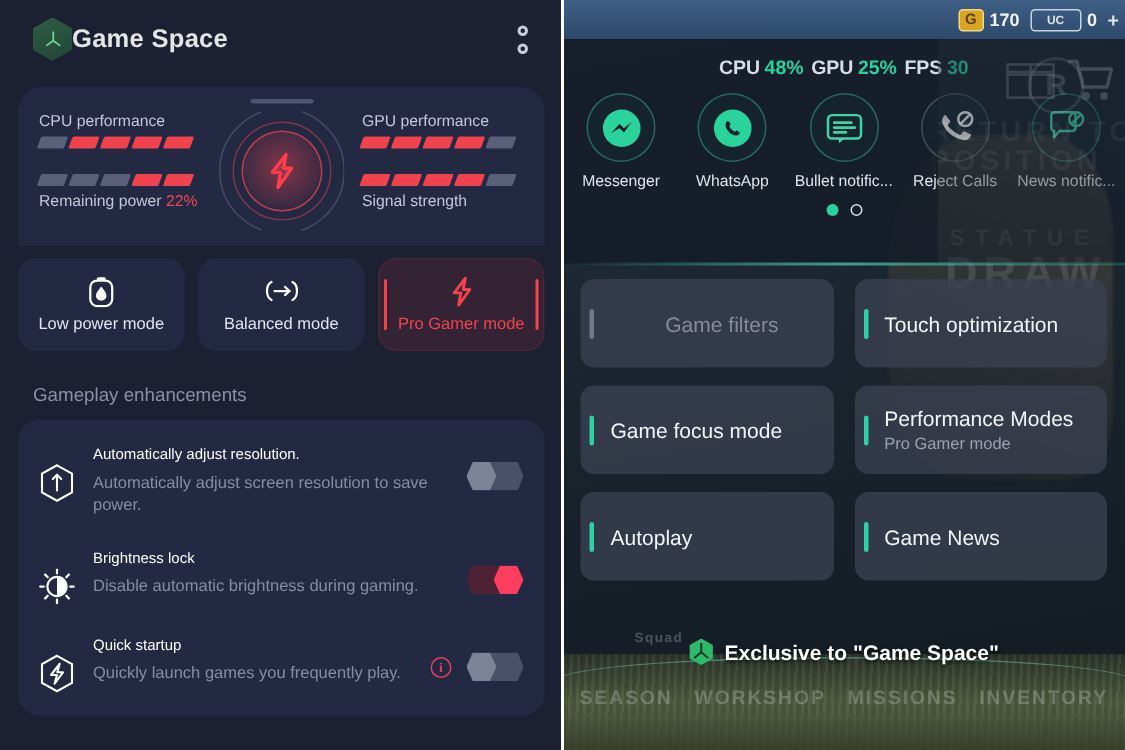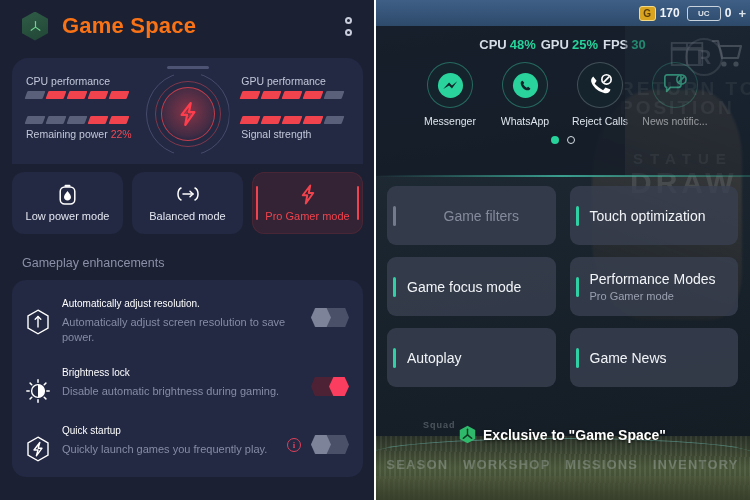--- a/index.html
+++ b/index.html
@@ -29,23 +29,22 @@
     flex: 0 0 auto;
   }
   .hexshape {
     width: 100%; height: 100%;
     background: linear-gradient(160deg,#2f5d47,#214535);
     clip-path: polygon(50% 0%, 100% 25%, 100% 75%, 50% 100%, 0% 75%, 0% 25%);
     display: flex; align-items: center; justify-content: center;
   }
   .logo-glyph { width: 15px; height: 15px; }
   .app-title {
-    margin-left: 14px;
-    color: #f97316;
-    font-size: 22px;
+    color: #e5e5e5;
+    font-size: 17px;
     font-weight: bold;
     letter-spacing: 0.2px;
   }
   .header-menu {
     margin-left: auto;
     width: 22px; height: 26px;
     display: flex; flex-direction: column;
     align-items: center; justify-content: center;
     gap: 5px;
     cursor: pointer;
@@ -834,20 +833,34 @@
         <div class="shortcut">
           <div class="sc-circle">
             <svg width="27" height="27" viewBox="0 0 28 28">
               <circle cx="14" cy="14" r="13" fill="#2ad39c"></circle>
               <path d="M11 9 C10 9 9 10 9 11.4 C9 15 12.6 19 16.4 19 C17.8 19 19 18 19 17 L16.8 15.4 L15.3 16.4 C14 15.7 12.4 14.1 11.7 12.8 L12.7 11.2 Z" fill="#11252a"></path>
             </svg>
           </div>
           <div class="sc-label">WhatsApp</div>
         </div>
 
+        <div class="shortcut">
+          <div class="sc-circle">
+            <svg width="26" height="22" viewBox="0 0 28 24">
+              <rect x="2" y="3" width="24" height="17" rx="3" fill="none" stroke="#3fd6a6" stroke-width="1.8"></rect>
+              <path d="M10 20 L10 23.5 L14 20" fill="#3fd6a6"></path>
+              <g stroke="#3fd6a6" stroke-width="2" stroke-linecap="round">
+                <path d="M6.5 8.5 L19 8.5"></path>
+                <path d="M6.5 12 L21.5 12"></path>
+                <path d="M6.5 15.5 L15 15.5"></path>
+              </g>
+            </svg>
+          </div>
+          <div class="sc-label">Bullet notific...</div>
+        </div>
 
         <div class="shortcut">
           <div class="sc-circle" style="border-color:rgba(170,180,190,0.3)">
             <svg width="26" height="26" viewBox="0 0 28 28">
               <path d="M8 4 C5.5 5.5 4.5 8 5.5 11 C7.5 17 12 21.5 18 23.5 C21 24.5 23.5 23 24.5 20.5 L19.5 17.5 L16.5 20 C13.5 18 10.5 15 8.5 12 L11 9 Z" fill="#ffffff" transform="rotate(-8 14 14)"></path>
               <circle cx="21" cy="8" r="5" fill="none" stroke="#ffffff" stroke-width="1.8"></circle>
               <path d="M17.8 11.2 L24.2 4.8" stroke="#ffffff" stroke-width="1.8"></path>
             </svg>
           </div>
           <div class="sc-label">Reject Calls</div>

